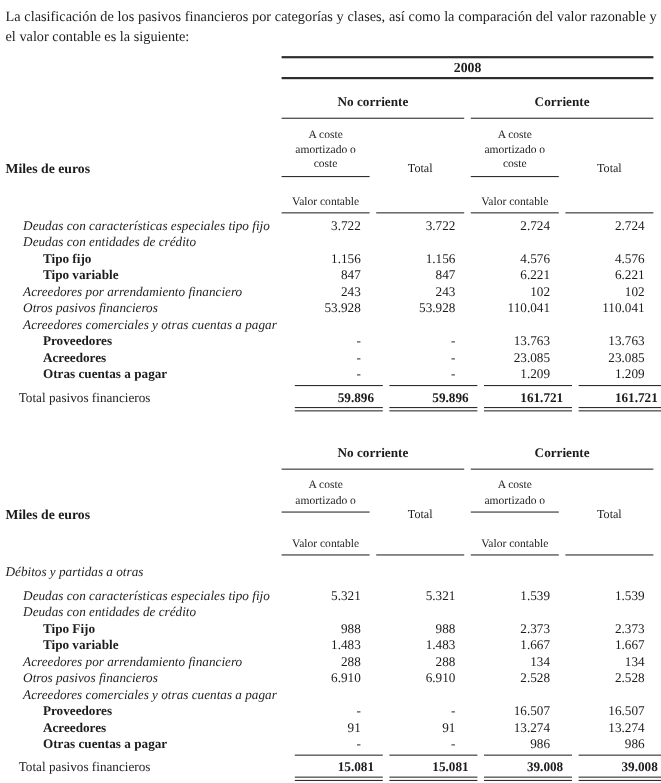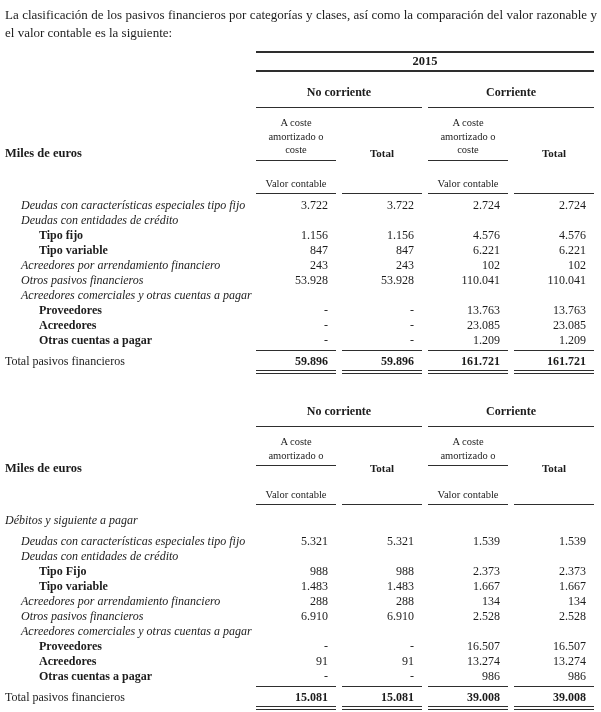--- a/index.html
+++ b/index.html
@@ -60,57 +60,57 @@
   }
   .ch-group {
     display: flex; flex-direction: column; justify-content: space-between;
     text-align: center; font-weight: normal;
     font-size: 10.5px; line-height: 1.3;
   }
   .ch-cost  { border-bottom: 1.5px solid #2e2e2e; padding: 2px 1px 3px; }
   .ch-value { border-bottom: 1.5px solid #2e2e2e; padding: 1px 2px 2px; }
   .ch-total {
     display: flex; flex-direction: column; justify-content: center; align-items: center;
-    font-weight: bold; font-size: 11px;
+    font-weight: normal; font-size: 11px;
     border-bottom: 1.5px solid #2e2e2e;
   }
 
   
   .tbody { margin-top: 4px; }
   .data-row .cell { font-size: 12px; line-height: 15px; }
   .label-cell { white-space: nowrap; }
   .indent-1 { padding-left: 16px; font-style: italic; }
   .indent-2 { padding-left: 34px; font-weight: bold; }
   .num { text-align: right; padding-right: 8px; }
   .row-italic { margin: 8px 0 6px 0; }
   .row-italic .label-cell { font-style: italic; }
 
   
-  .total-row { margin-top: 2px; }
+  .total-row { margin-top: 2px; margin-left: 12px; }
   .total-row .label-cell { padding-top: 4px; }
   .total-row .num {
     font-weight: bold;
     border-top: 1.5px solid #2e2e2e;
     border-bottom: 4px double #2e2e2e;
     padding-top: 3px; padding-bottom: 1px;
   }
 
   .table-2014 { margin-top: 30px; }
 </style>
 </head>
 <body>
 
 <div class="page">
 
   <p class="intro">La clasificación de los pasivos financieros por categorías y clases, así como la comparación del valor razonable y el valor contable es la siguiente:</p>
 
   <section class="fintable table-2015">
     <div class="trow">
       <div class="cell label-cell"></div>
-      <div class="cell year-cell">2015</div>
+      <div class="cell year-cell">2008</div>
     </div>
     <div class="trow group-row">
       <div class="cell label-cell"></div>
       <div class="cell group-cell span-nc">No corriente</div>
       <div class="cell group-cell span-c">Corriente</div>
     </div>
     <div class="trow colhead-row">
       <div class="cell label-cell units-cell">Miles de euros</div>
       <div class="cell ch-group">
         <div class="ch-cost">A coste amortizado o coste</div>
@@ -218,21 +218,21 @@
       </div>
       <div class="cell ch-total">Total</div>
       <div class="cell ch-group">
         <div class="ch-cost">A coste amortizado o</div>
         <div class="ch-value">Valor contable</div>
       </div>
       <div class="cell ch-total">Total</div>
     </div>
     <div class="tbody">
         <div class="trow data-row row-italic">
-          <div class="cell label-cell indent-0">Débitos y siguiente a pagar</div>
+          <div class="cell label-cell indent-0">Débitos y partidas a otras</div>
           <div class="cell num"></div>
           <div class="cell num"></div>
           <div class="cell num"></div>
           <div class="cell num"></div>
         </div>
         <div class="trow data-row">
           <div class="cell label-cell indent-1">Deudas con características especiales tipo fijo</div>
           <div class="cell num">5.321</div>
           <div class="cell num">5.321</div>
           <div class="cell num">1.539</div>

